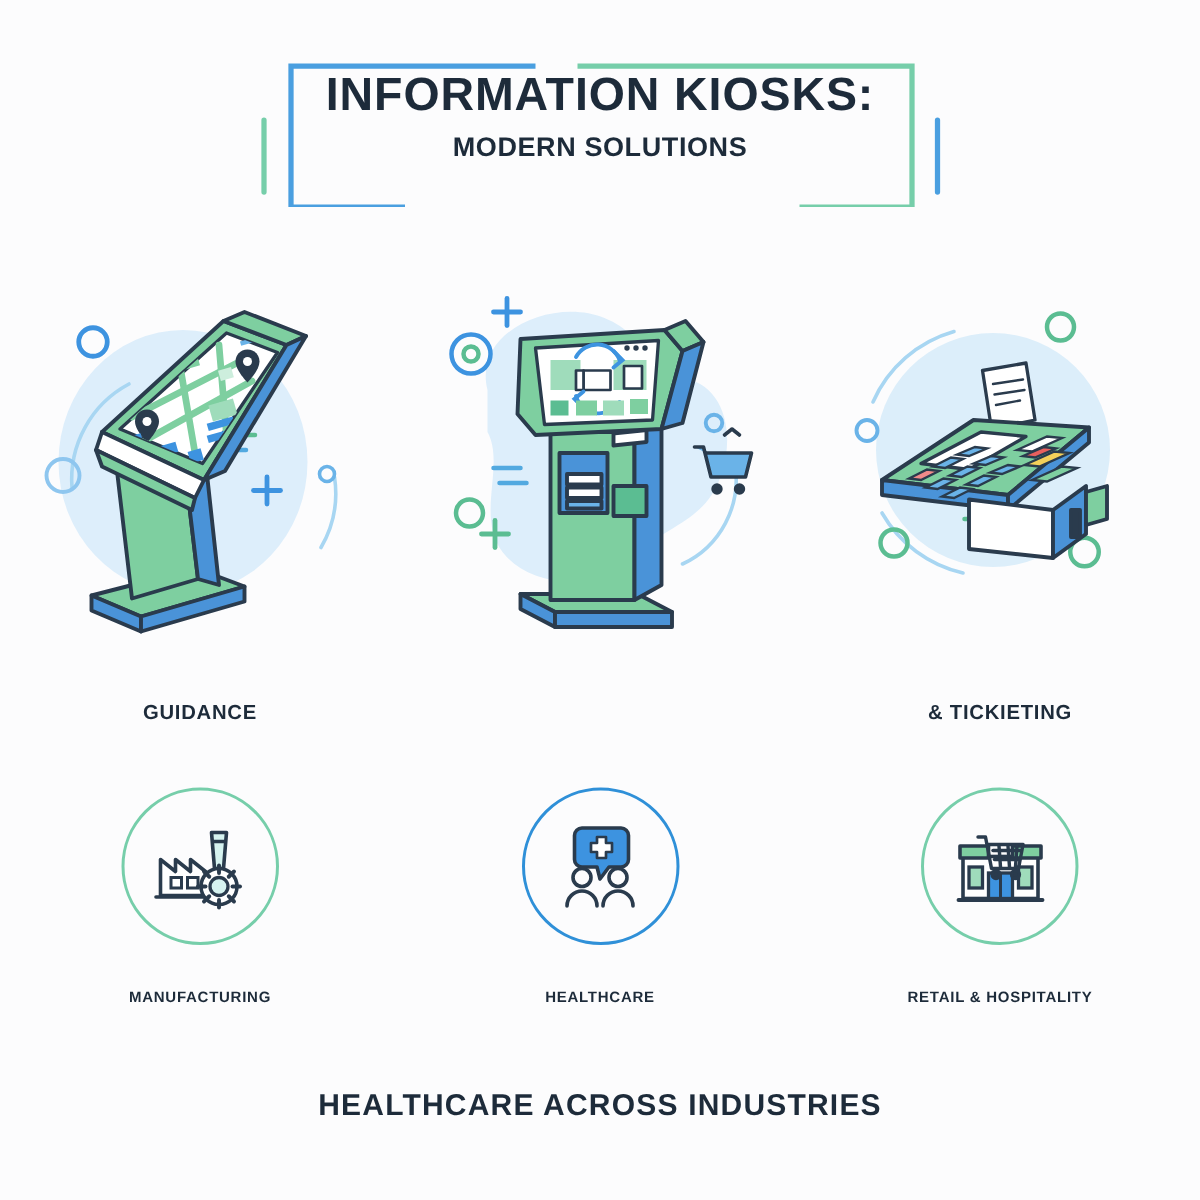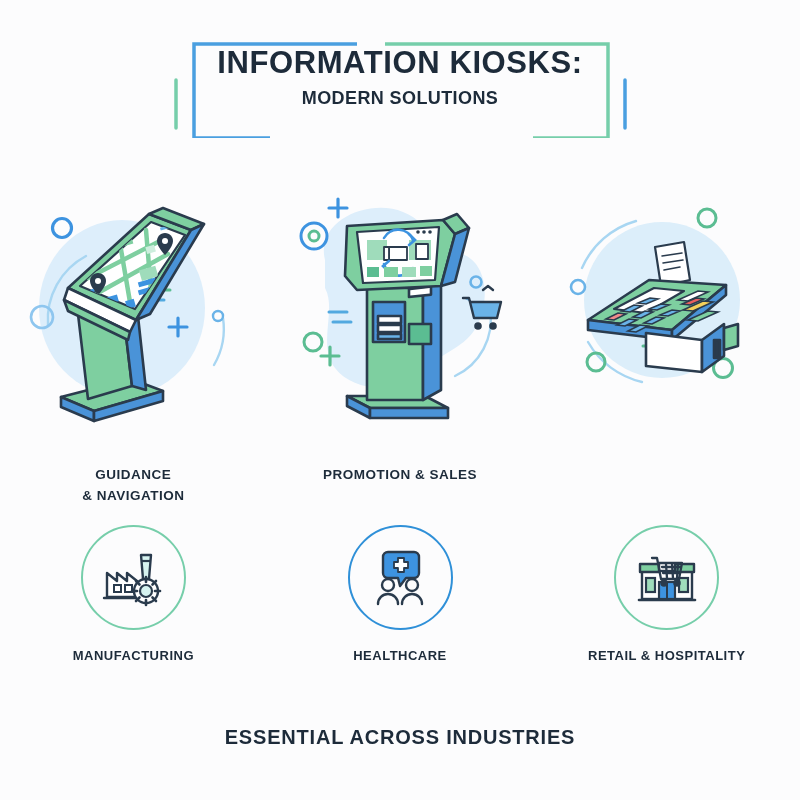--- a/index.html
+++ b/index.html
@@ -107,22 +107,22 @@
   .industry-circle {
     width: 105px;
     height: 105px;
     border-radius: 50%;
     box-sizing: border-box;
     display: flex;
     align-items: center;
     justify-content: center;
   }
   .industry-label {
-    margin-top: 18px;
-    font-size: 13px;
+    margin-top: 30px;
+    font-size: 10px;
     font-weight: bold;
     color: #1d2b3a;
     letter-spacing: 0.5px;
   }
 
   
   .footer {
     position: absolute;
     left: 0;
     top: 726px;
@@ -226,21 +226,20 @@
               <rect x="108" y="110" width="9" height="8" transform="rotate(-16 112 114)"></rect>
             </g>
             <g fill="#6ab3e8">
               <rect x="142" y="36" width="12" height="3" transform="rotate(-16 148 37)"></rect>
             </g>
           </g>
         </svg>
       </div>
       <div class="kiosk-label">
         <div>GUIDANCE</div>
-        <div>&amp; NAVIGATION</div>
       </div>
     </div>
 
     <div class="kiosk-cell">
       <div class="kiosk-art">
         <svg width="230" height="235" viewBox="0 0 230 235">
 
           <path d="M 40 70 C 30 30 85 8 118 22 C 150 35 142 60 168 62 C 196 64 206 96 196 126
                    C 186 158 158 160 140 180 C 118 204 70 204 50 178 C 32 154 52 120 40 98 Z" fill="#ddeefb"></path>
 
@@ -312,23 +311,20 @@
               <path d="M 124 44 L 130 50 L 124 55"></path>
               <path d="M 104 82 L 98 76 L 104 71"></path>
             </g>
 
             <rect x="82" y="77" width="12" height="10" fill="#5bbd92"></rect>
             <rect x="99" y="77" width="14" height="10" fill="#7ecfa0"></rect>
             <rect x="117" y="77" width="14" height="10" fill="#9fdcbb"></rect>
             <rect x="135" y="76" width="12" height="10" fill="#7ecfa0"></rect>
           </g>
         </svg>
-      </div>
-      <div class="kiosk-label">
-        <div>PROMOTION &amp; SALES</div>
       </div>
     </div>
 
     <div class="kiosk-cell">
       <div class="kiosk-art">
         <svg width="230" height="235" viewBox="0 0 230 235">
           <circle cx="110" cy="110" r="78" fill="#dceefa"></circle>
           <path d="M 30 78 A 84 84 0 0 1 84 31" fill="none" stroke="#a8d6f2" stroke-width="2.4" stroke-linecap="round"></path>
           <path d="M 36 152 A 84 84 0 0 0 90 192" fill="none" stroke="#a8d6f2" stroke-width="2.4" stroke-linecap="round"></path>
           <circle cx="155" cy="28" r="9" fill="none" stroke="#5bbd92" stroke-width="3"></circle>
@@ -375,20 +371,21 @@
             <path d="M 108 125 L 120 120 L 128 121 L 116 126 Z" fill="#6ab3e8"></path>
 
             <path d="M 126 110 L 146 101 L 156 102 L 136 111 Z" fill="#ffffff"></path>
             <path d="M 131 120 L 151 111 L 161 112 L 141 121 Z" fill="#f3d05a"></path>
             <path d="M 136 130 L 156 121 L 166 122 L 146 131 Z" fill="#7ecfa0"></path>
             <path d="M 130 114 L 144 108 L 152 109 L 138 115 Z" fill="#e8605e"></path>
           </g>
         </svg>
       </div>
       <div class="kiosk-label">
+        <div>&amp; TICKIETING</div>
       </div>
     </div>
   </div>
 
   <div class="industry-row">
 
     <div class="industry-cell">
       <div class="industry-circle" style="border:2.5px solid #76ceaa;">
         <svg width="64" height="58" viewBox="0 0 64 58">
 
@@ -460,15 +457,15 @@
             <line x1="43" y1="15" x2="42" y2="29"></line>
             <circle cx="29" cy="34" r="2.6" fill="#2a3b4d"></circle>
             <circle cx="42" cy="34" r="2.6" fill="#2a3b4d"></circle>
           </g>
         </svg>
       </div>
       <div class="industry-label">RETAIL &amp; HOSPITALITY</div>
     </div>
   </div>
 
-  <div class="footer">ESSENTIAL ACROSS INDUSTRIES</div>
+  <div class="footer">HEALTHCARE ACROSS INDUSTRIES</div>
 
 </div>
 
 </body></html>

